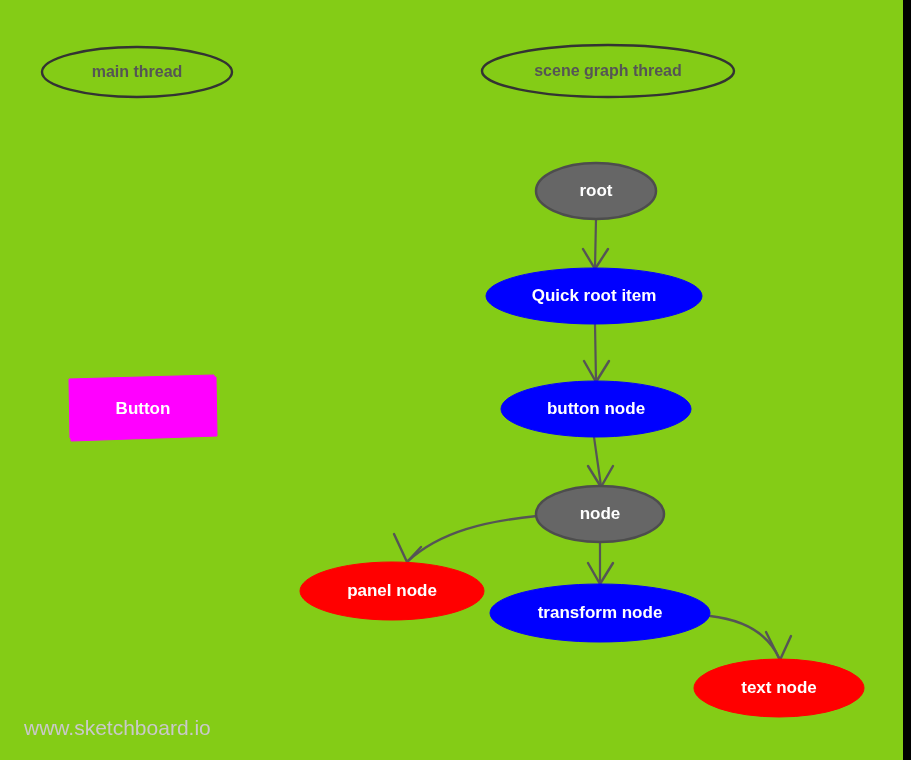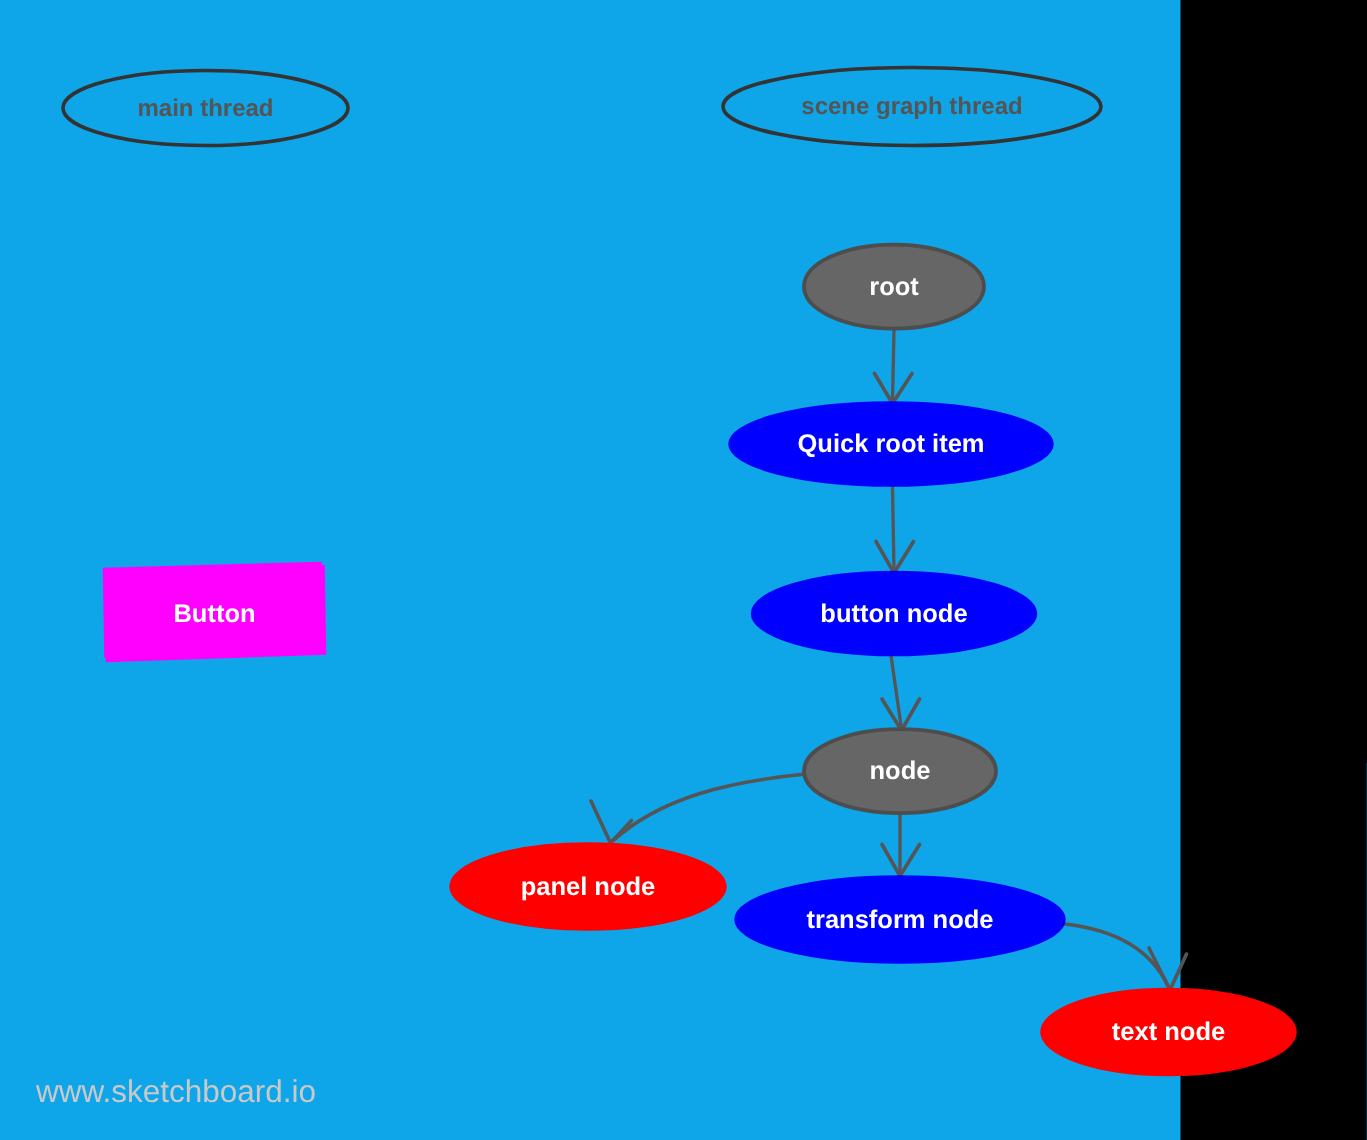--- a/index.html
+++ b/index.html
@@ -9,23 +9,23 @@
     background: #000000;
   }
   body {
     width: 911px;
     height: 760px;
     overflow: hidden;
     font-family: "Liberation Sans", sans-serif;
   }
   #canvas {
     position: relative;
-    width: 787px;
+    width: 903px;
     height: 760px;
-    background: #0ea5e9;
+    background: #84cc16;
   }
   #diagram-svg {
     position: absolute;
     left: 0;
     top: 0;
     width: 911px;
     height: 760px;
   }
   .node-label {
     font-family: "Liberation Sans", sans-serif;

